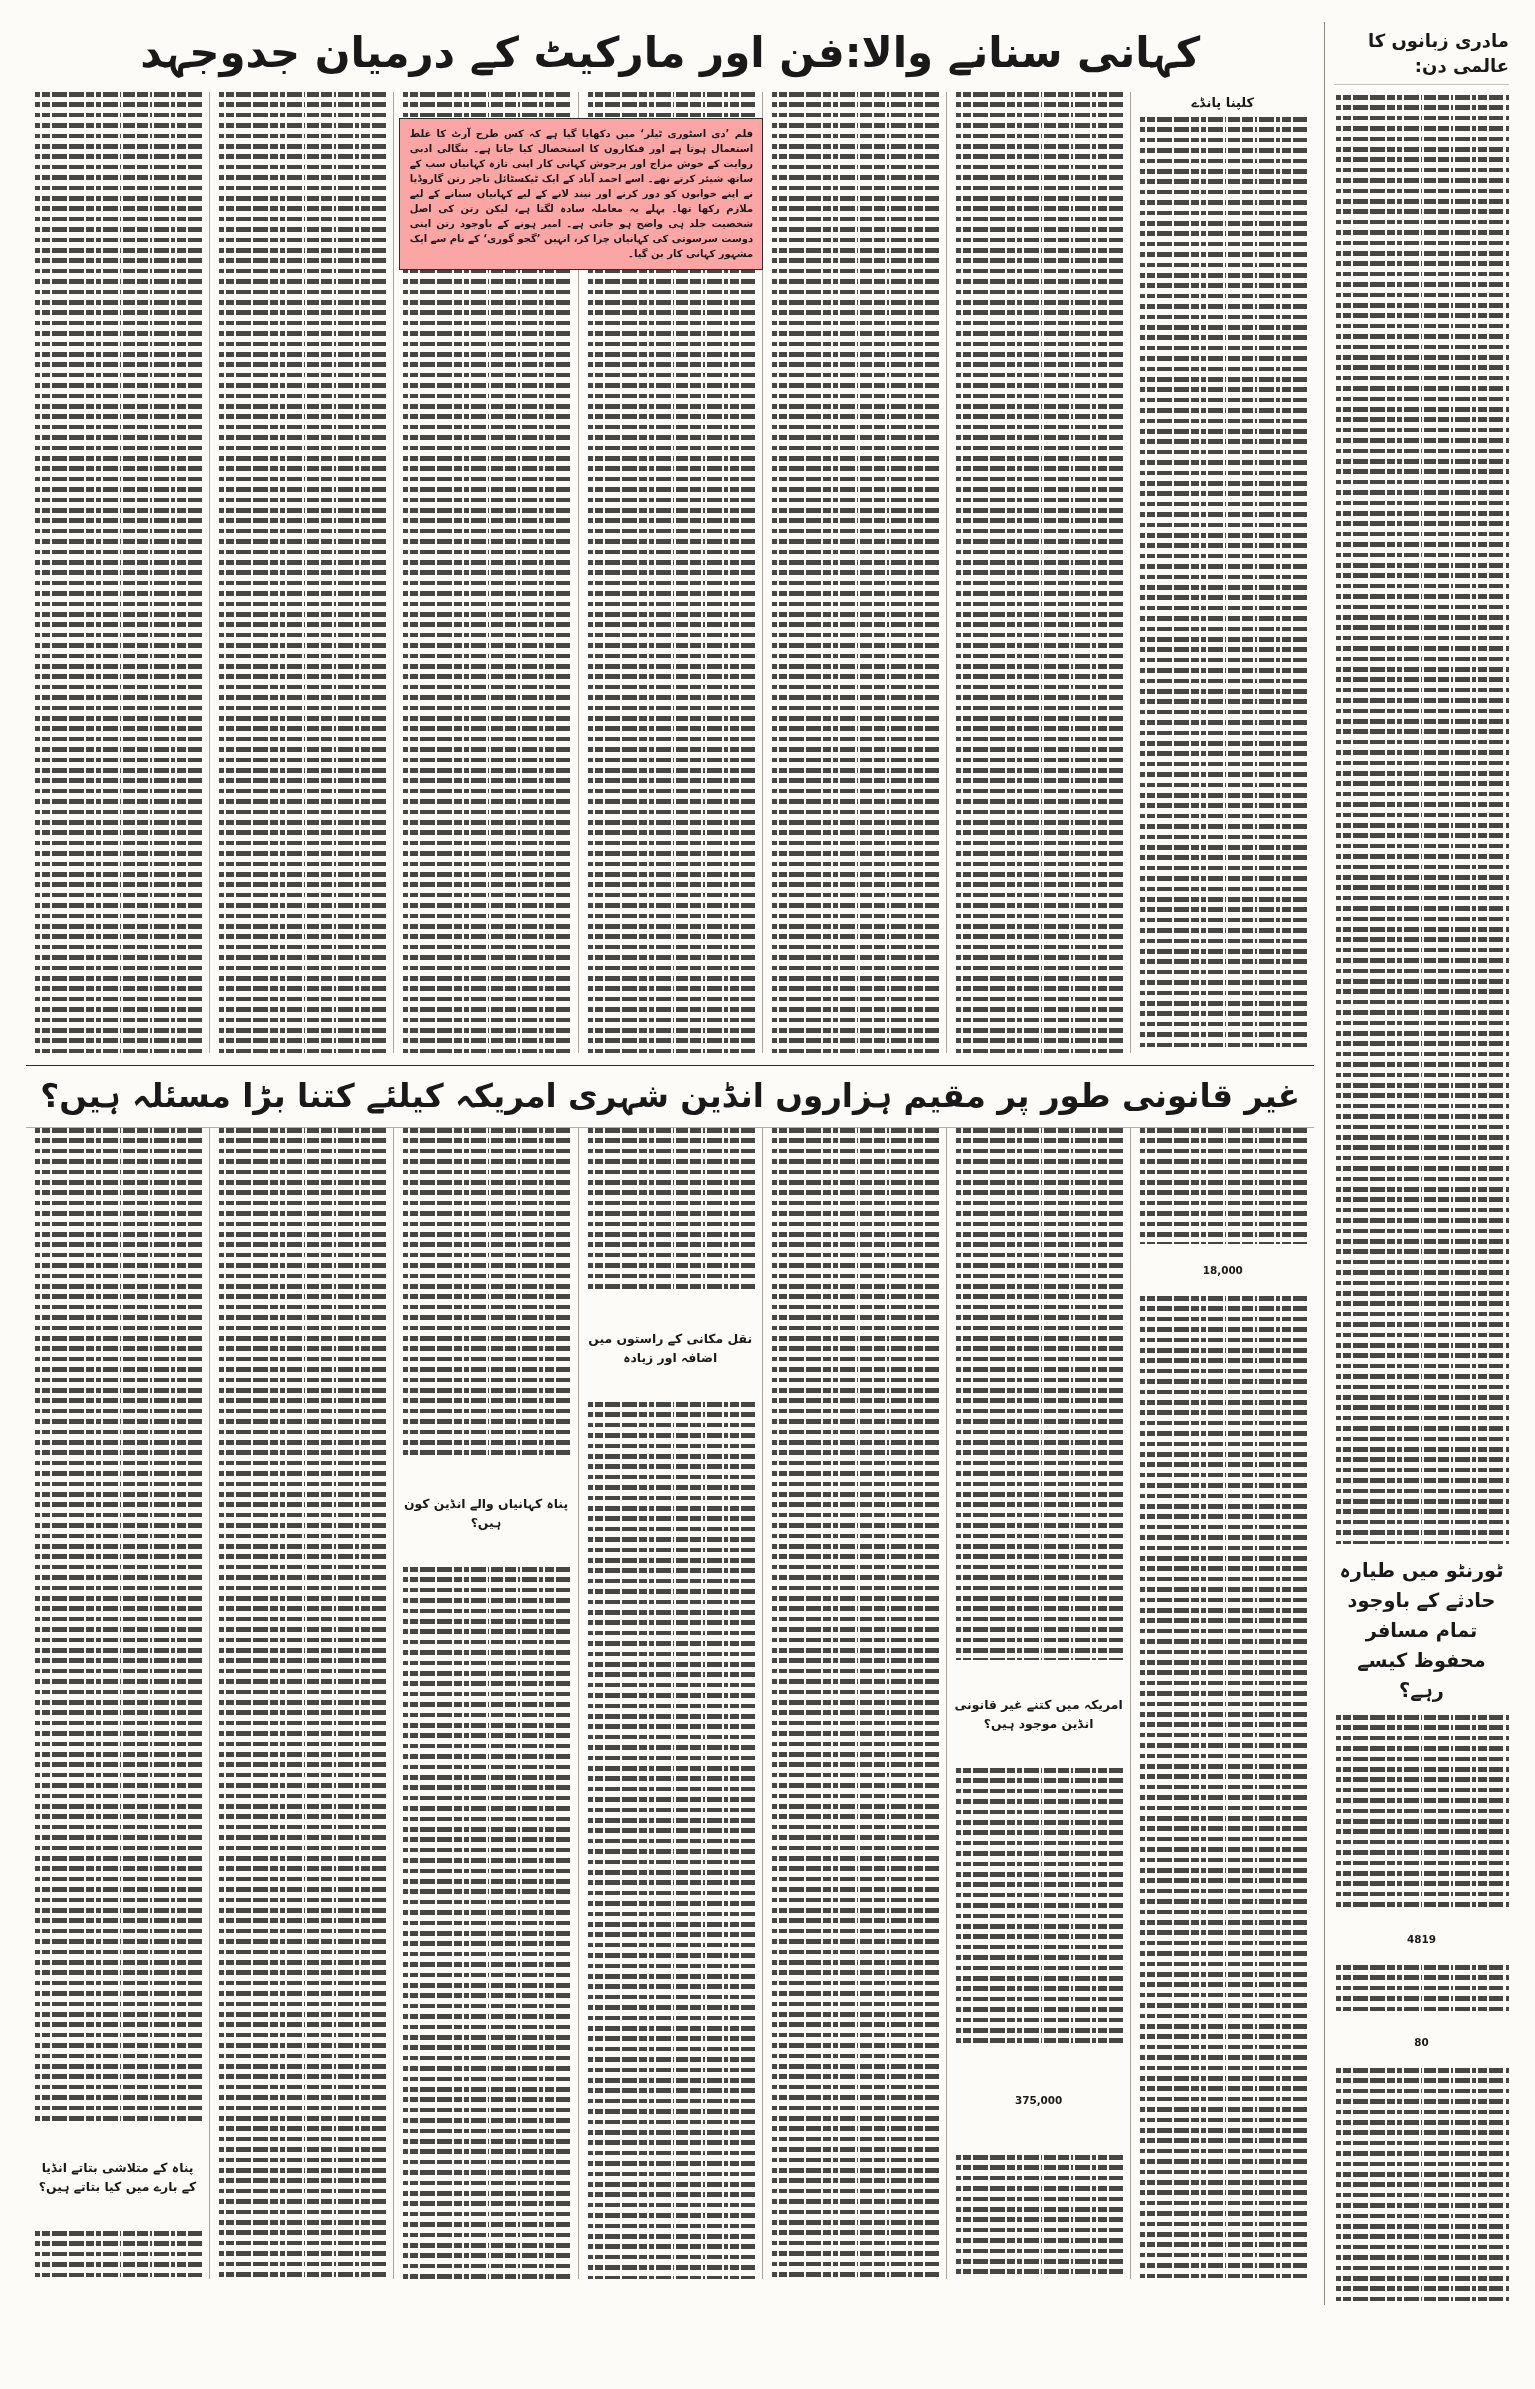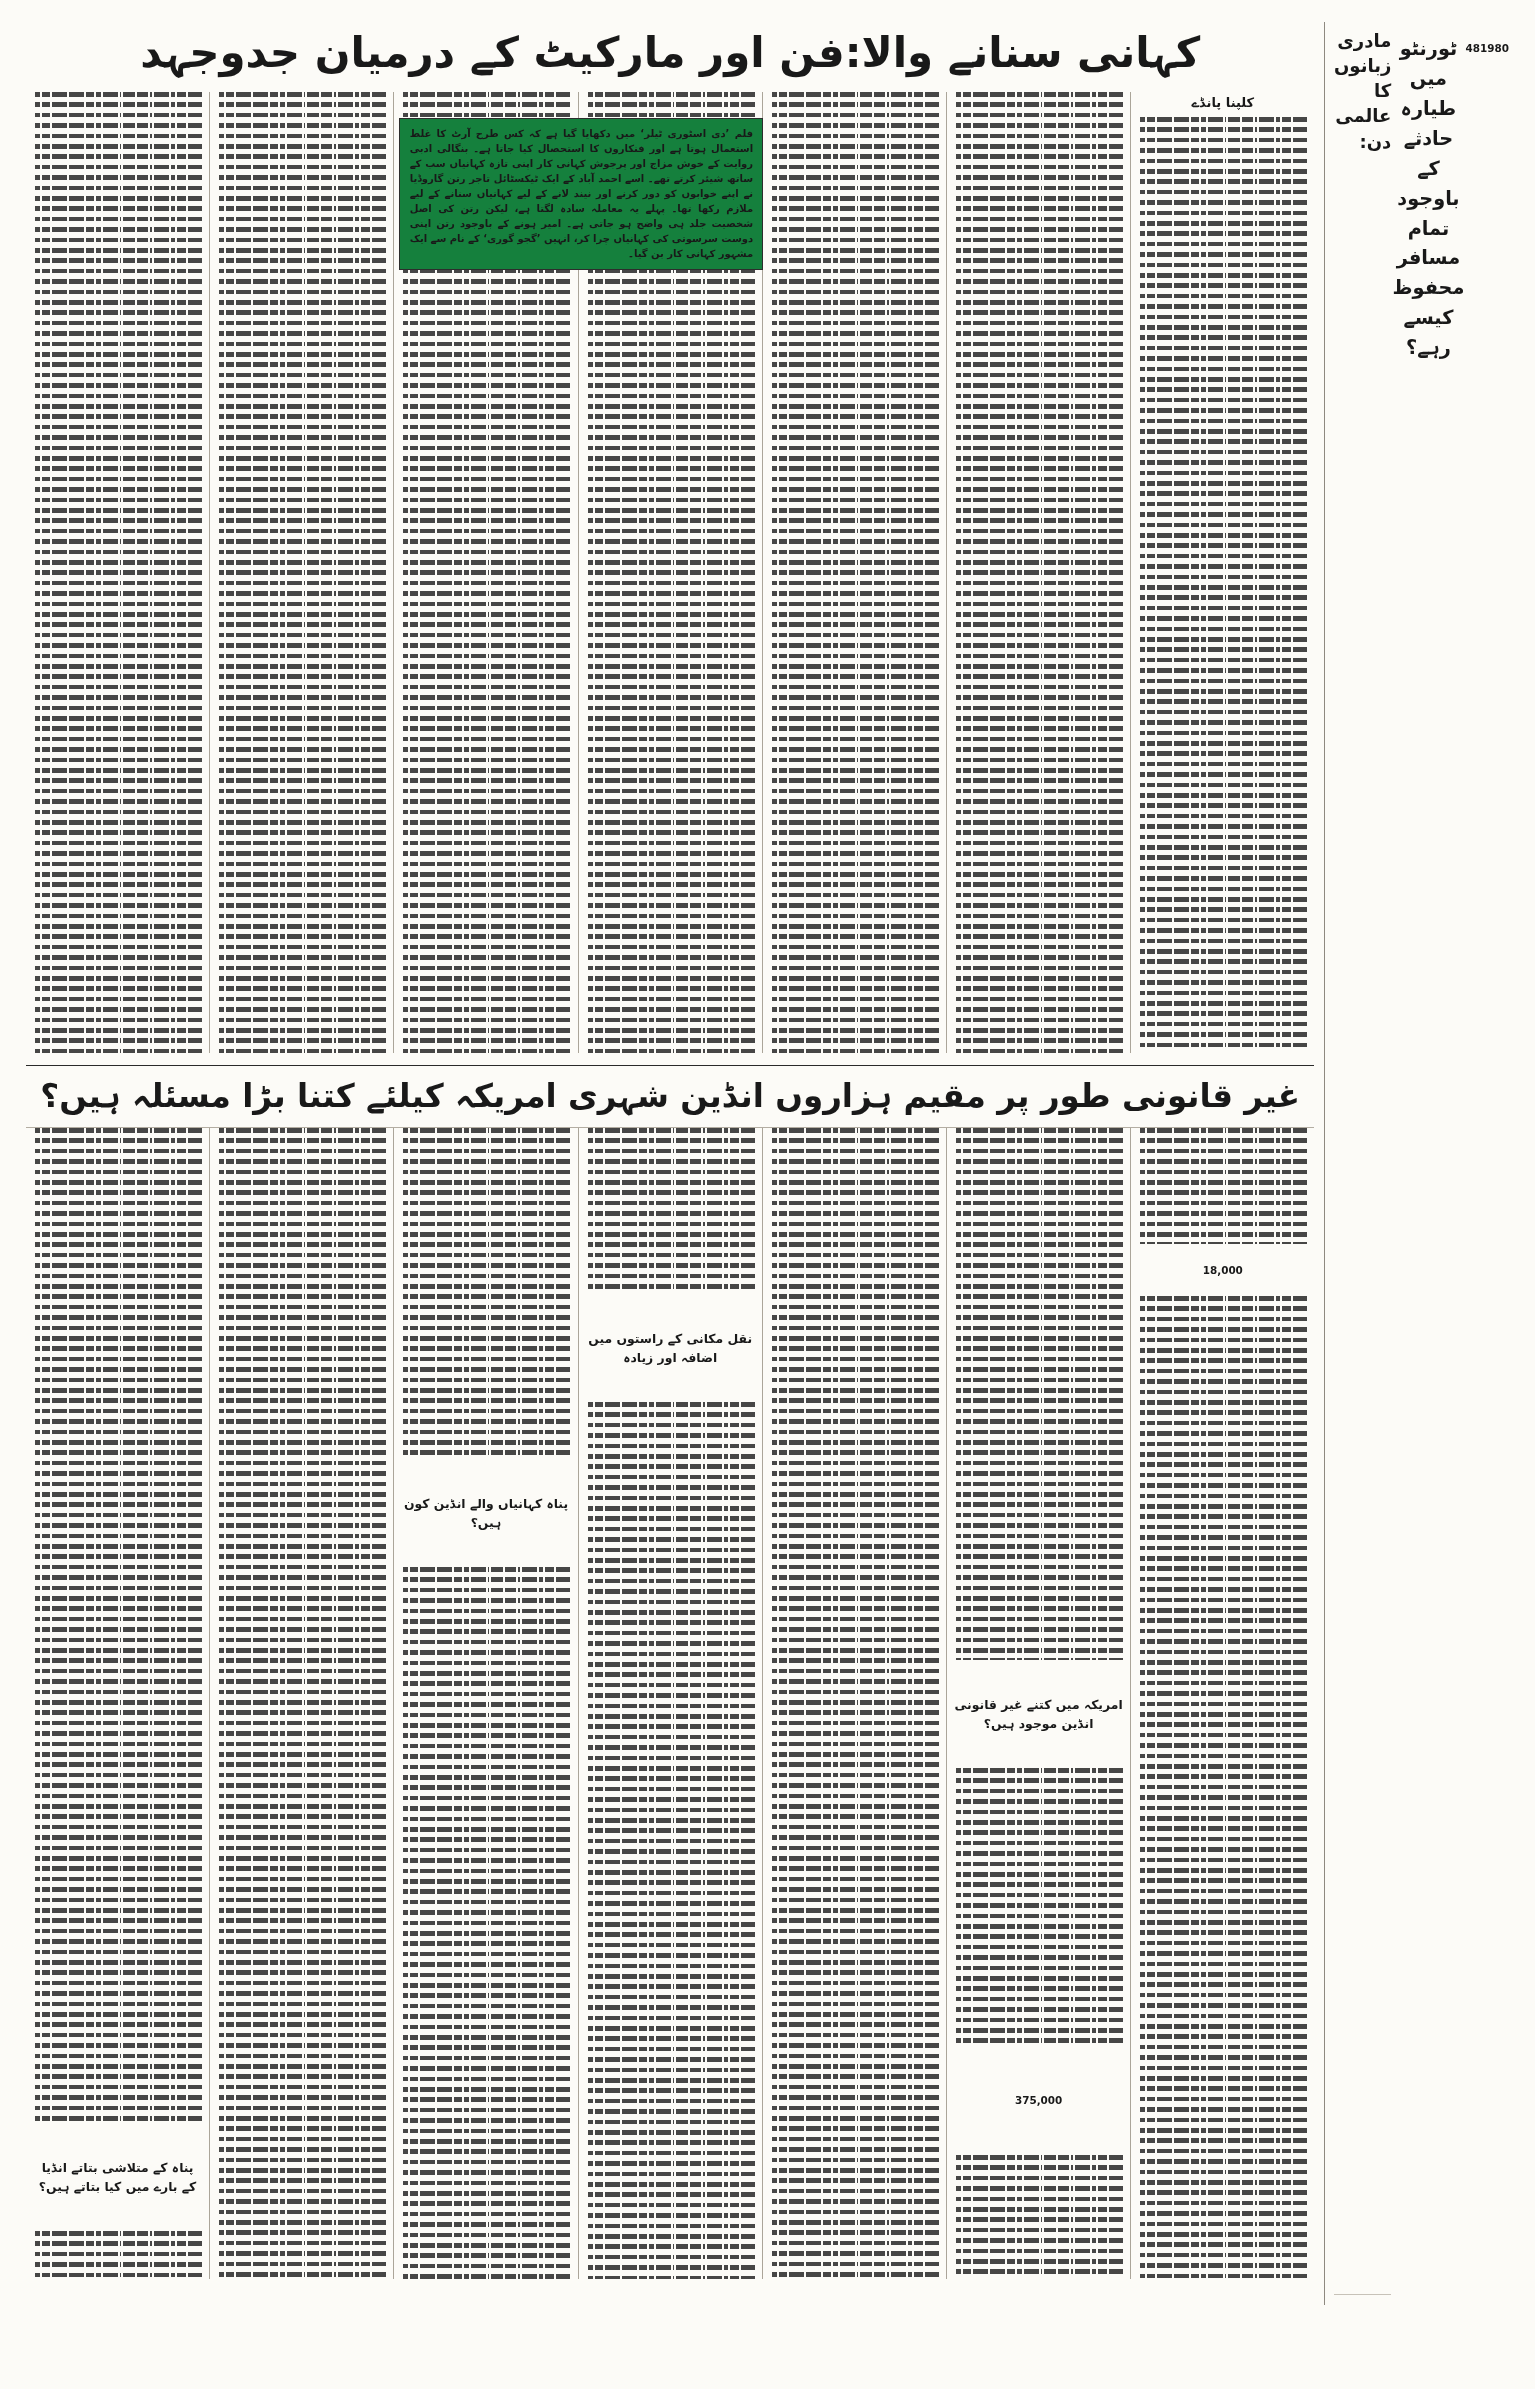--- a/index.html
+++ b/index.html
@@ -19,21 +19,21 @@
   .section-cell{margin-left:85px;border-left:0.8px solid #4c4c4c;border-right:0.8px solid #4c4c4c;
     padding:5.4px 12.4px;display:flex;align-items:center;}
   .section-badge{border:1.5px solid #141414;padding:0.8px 12.4px 3.9px;font-size:15.5px;font-weight:bold;direction:rtl;}
   .masthead{font-size:24px;font-weight:bold;padding:0 15.5px;direction:rtl;white-space:nowrap;}
   .pagenum-cell{border-left:0.8px solid #4c4c4c;padding:3.1px 1.5px 3.1px 15.5px;
     font:bold 23px "Liberation Serif",serif;}
   
   .content{display:flex;margin-top:6.2px;height:2283px;}
   .mainarea{flex:1 1 auto;display:flex;flex-direction:column;padding-right:9.3px;min-width:0;}
   .sidebar{width:175px;flex:0 0 auto;border-left:0.8px solid #8e8980;padding-left:9.3px;
-    display:flex;flex-direction:row;}
+    display:flex;flex-direction:column;}
   
   .h-a1{font-size:42px;font-weight:800;text-align:center;direction:rtl;
     line-height:1.15;margin:7.7px 0 14px;}
   .h-a2{font-size:32.5px;font-weight:800;text-align:center;direction:rtl;line-height:1.2;
     margin:10.8px 0 0;padding-bottom:10.8px;border-bottom:0.8px solid #b3ada2;}
   .sb-h1{font-size:18px;font-weight:800;text-align:right;direction:rtl;line-height:1.4;
     margin:6.2px 0 9.3px;border-bottom:0.8px solid #c7c2b8;padding-bottom:6.2px;}
   .sb-h2{font-size:19.3px;font-weight:800;text-align:center;direction:rtl;line-height:1.55;
     margin:12.4px 0 9.3px;}
   
@@ -51,21 +51,21 @@
     flex:1 1 auto;min-height:9.3px;
     background-image:
       repeating-linear-gradient(90deg,#fcfbf7 0 1.9px,rgba(0,0,0,0) 1.9px 17px),
       repeating-linear-gradient(90deg,rgba(0,0,0,0) 0 7px,#fcfbf7 7px 9px,rgba(0,0,0,0) 9px 27px),
       repeating-linear-gradient(180deg,rgba(25,25,25,.8) 0 4.6px,rgba(0,0,0,0) 4.6px 10.4px);
   }
   .sim.fixed{flex:0 0 auto;}
   .article2{border-top:1.5px solid #2a2a2a;margin-top:12.4px;}
   .inset-box{
     position:absolute;top:26px;right:551px;width:364px;z-index:2;box-sizing:border-box;
-    background:#15803d;border:1.2px solid #2d2d2d;padding:7.7px 9.3px;
+    background:#fca5a5;border:1.2px solid #2d2d2d;padding:7.7px 9.3px;
     font-size:10px;font-weight:600;line-height:1.5;text-align:justify;direction:rtl;
   }
 </style>
 </head>
 <body>
 
 <div class="page">
 
 
   <div class="content">

